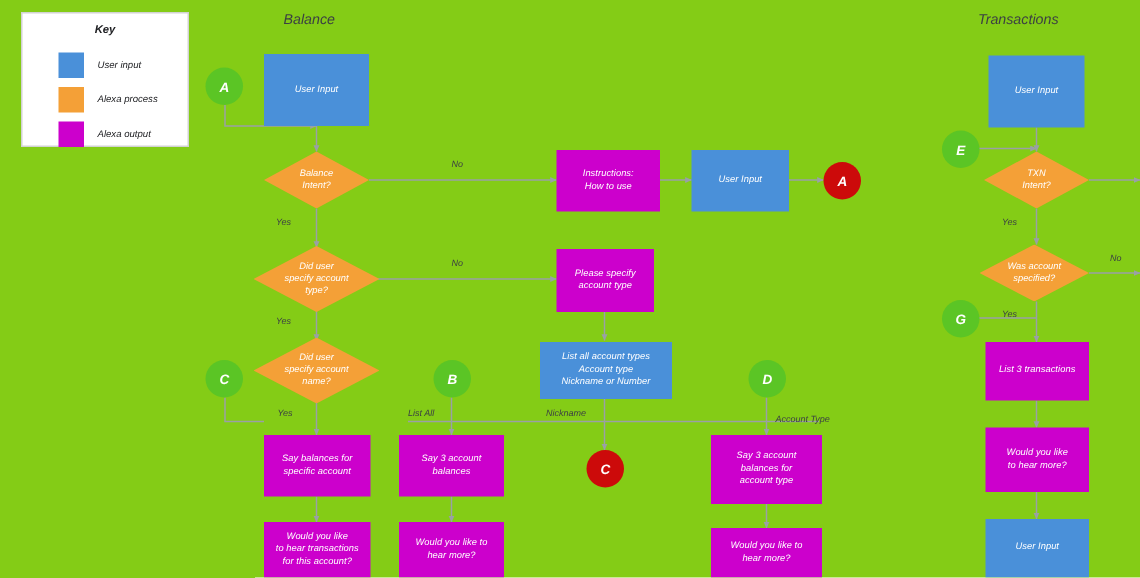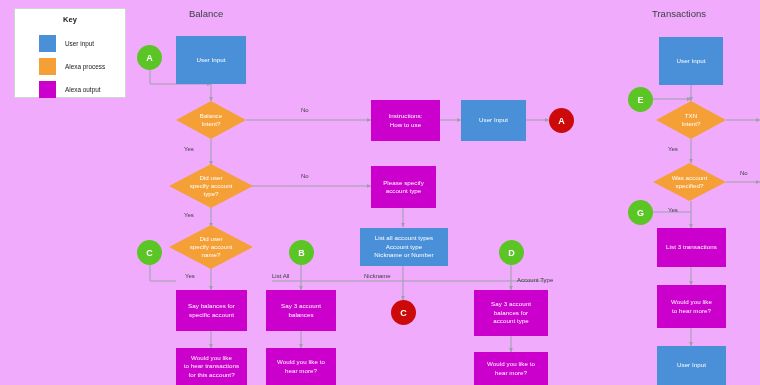--- a/index.html
+++ b/index.html
@@ -1,19 +1,19 @@
 <!DOCTYPE html>
 <html><head>
 <meta charset="utf-8">
 <style>
   html,body{margin:0;padding:0;background:#ffffff;}
   body{width:760px;height:385px;overflow:hidden;
        font-family:"Liberation Sans","DejaVu Sans",sans-serif;
        -webkit-font-smoothing:antialiased;}
-  #canvas{position:relative;width:760px;height:385px;background:#f0abfc;}
+  #canvas{position:relative;width:760px;height:385px;background:#84cc16;font-style:italic;}
 
   
   #edges{position:absolute;left:0;top:0;width:760px;height:385px;}
 
   
   .node{position:absolute;box-sizing:border-box;display:flex;
         align-items:center;justify-content:center;text-align:center;
         color:#ffffff;font-size:6.2px;line-height:8.4px;letter-spacing:.05px;}
   .node.blue{background:#4a90d9;}
   .node.magenta{background:#cc00cc;}

